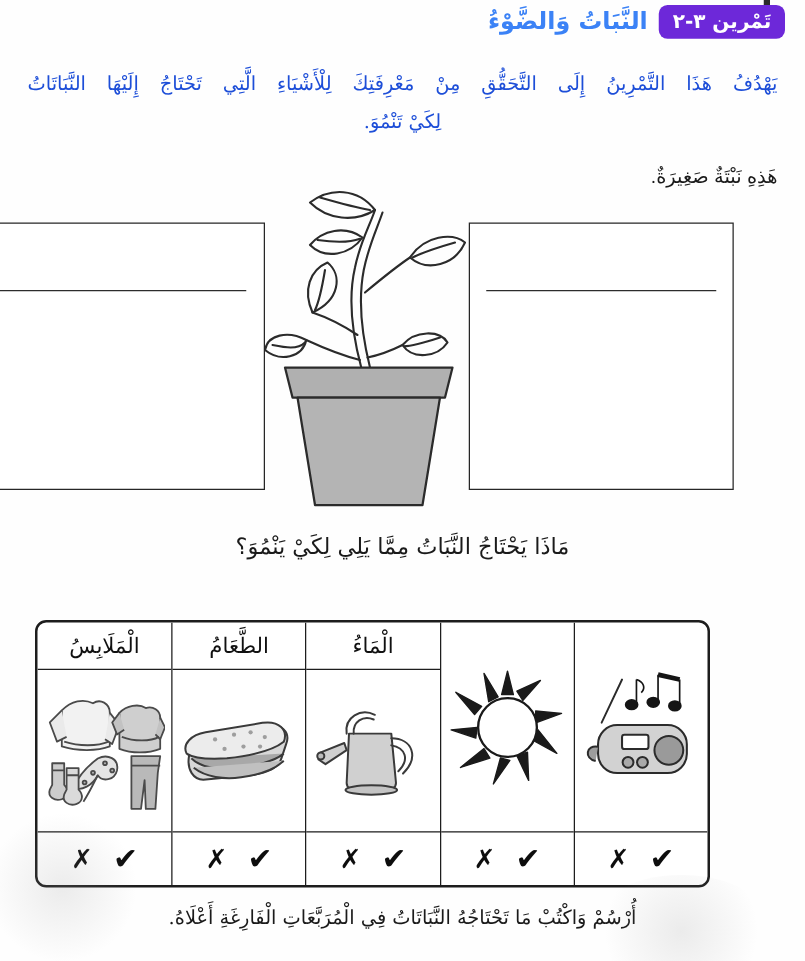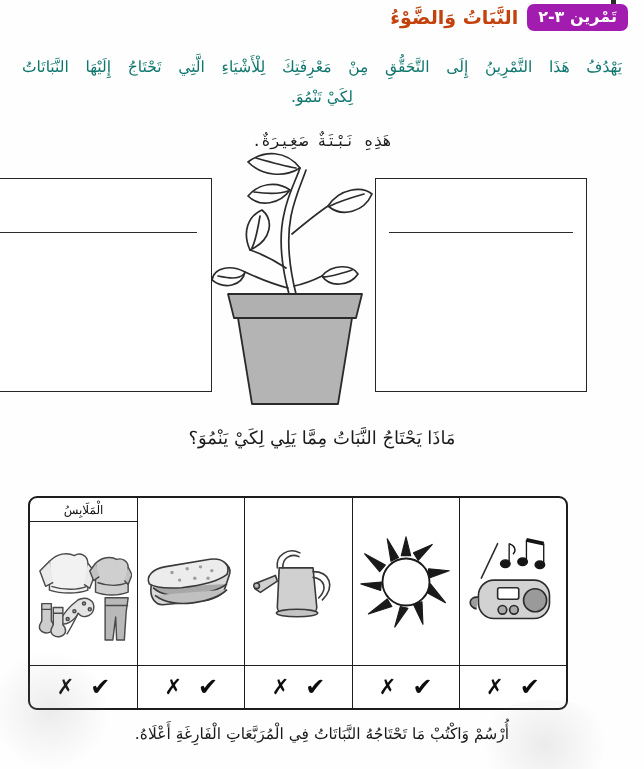--- a/index.html
+++ b/index.html
@@ -26,34 +26,34 @@
     position: absolute;
     top: 4px;
     right: 16px;
     display: flex;
     flex-direction: row;
     align-items: center;
     gap: 9px;
     direction: rtl;
   }
   .exercise-badge {
-    background: #a21caf;
+    background: #6d28d9;
     color: #ffffff;
     border-radius: 7px;
     padding: 3px 11px 5px 11px;
     font-size: 16px;
     font-weight: bold;
     letter-spacing: 0.3px;
     line-height: 1.2;
     white-space: nowrap;
   }
   .header-title {
     font-size: 19px;
     font-weight: bold;
-    color: #c2410c;
+    color: #3b82f6;
     white-space: nowrap;
     line-height: 1.2;
   }
   .corner-mark {
     position: absolute;
     top: 0;
     left: 611px;
     width: 5px;
     height: 26px;
     background: #2b2b2b;
@@ -64,33 +64,32 @@
     position: absolute;
     top: 52px;
     right: 22px;
     left: 22px;
     direction: rtl;
     text-align: justify;
     text-align-last: center;
     font-family: "DejaVu Serif", serif;
     font-size: 15.5px;
     line-height: 1.95;
-    color: #0f766e;
+    color: #1d4ed8;
   }
   .intro-line1 { display: block; text-align: justify; text-align-last: justify; }
   .intro-line2 { display: block; }
 
   .caption-plant {
     position: absolute;
     top: 130px;
     right: 22px;
     left: 22px;
     direction: rtl;
-    text-align: center;
-    font-family: Liberation Mono, monospace;
+    font-family: Liberation Sans, sans-serif;
     font-size: 15.5px;
     line-height: 1.6;
   }
 
   .question-block {
     position: absolute;
     top: 420px;
     right: 22px;
     left: 22px;
     direction: rtl;
@@ -162,27 +161,27 @@
     flex: 1 1 20%;
     display: flex;
     flex-direction: column;
     border-left: 1.6px solid #1d1d1d;
     box-sizing: border-box;
     min-width: 0;
   }
   .col:last-child { border-left: none; }
 
   .col-head {
-    height: 24px;
+    height: 38px;
     display: flex;
     align-items: center;
     justify-content: center;
     direction: rtl;
     font-family: "DejaVu Serif", serif;
-    font-size: 12px;
+    font-size: 17px;
     color: #101010;
     border-bottom: 1.6px solid #1d1d1d;
     box-sizing: border-box;
     white-space: nowrap;
   }
   .col-pic {
     flex: 1 1 auto;
     display: flex;
     align-items: center;
     justify-content: center;
@@ -345,20 +344,21 @@
             <circle cx="50" cy="50" r="25" fill="#ffffff" stroke="#1a1a1a" stroke-width="2"></circle>
           </svg>
         </div>
         <div class="col-marks">
           <span class="mark mark-x">✗</span>
           <span class="mark mark-check">✔</span>
         </div>
       </div>
 
       <div class="col">
+        <div class="col-head">الْمَاءُ</div>
         <div class="col-pic">
           <svg viewBox="0 0 100 90" width="94" height="86" aria-hidden="true">
             <g fill="#d0d0d0" stroke="#3a3a3a" stroke-width="1.7" stroke-linejoin="round" stroke-linecap="round">
               <path d="M30 30 L66 30 L70 72 C 70 76, 66 78, 62 78 L 36 78 C 32 78, 28 76, 28 72 Z"></path>
               <path d="M28 30 C 26 16, 40 8, 52 14" fill="none"></path>
               <path d="M34 30 C 33 20, 42 14, 51 18" fill="none"></path>
               <path d="M66 34 C 84 34, 90 50, 76 64" fill="none"></path>
               <path d="M66 40 C 78 42, 82 52, 72 62" fill="none"></path>
               <path d="M28 44 L 10 56 L 4 52 L 6 46 L 26 38 Z"></path>
               <circle cx="6" cy="49" r="3" fill="#bdbdbd"></circle>
@@ -366,20 +366,21 @@
             </g>
           </svg>
         </div>
         <div class="col-marks">
           <span class="mark mark-x">✗</span>
           <span class="mark mark-check">✔</span>
         </div>
       </div>
 
       <div class="col">
+        <div class="col-head">الطَّعَامُ</div>
         <div class="col-pic">
           <svg viewBox="0 0 100 76" width="96" height="72" aria-hidden="true">
             <g stroke="#3a3a3a" stroke-width="1.7" stroke-linejoin="round">
               <path d="M8 42 C 4 34, 10 26, 22 24 L 72 16 C 86 14, 94 22, 90 32 L 86 44 C 84 52, 74 56, 62 58 L 20 62 C 12 62, 6 54, 8 42 Z" fill="#d8d8d8"></path>
               <path d="M10 44 C 18 52, 34 54, 48 52 C 62 50, 78 48, 88 40" fill="#a8a8a8"></path>
               <path d="M12 52 C 22 60, 38 62, 52 60 C 66 58, 80 54, 88 46" fill="#c0c0c0"></path>
               <path d="M6 40 C 2 32, 10 24, 22 22 L 70 14 C 84 12, 92 20, 88 30 C 78 38, 58 42, 40 44 C 24 45, 12 44, 6 40 Z" fill="#ececec"></path>
             </g>
             <g fill="#9e9e9e">
               <circle cx="30" cy="28" r="1.8"></circle>

